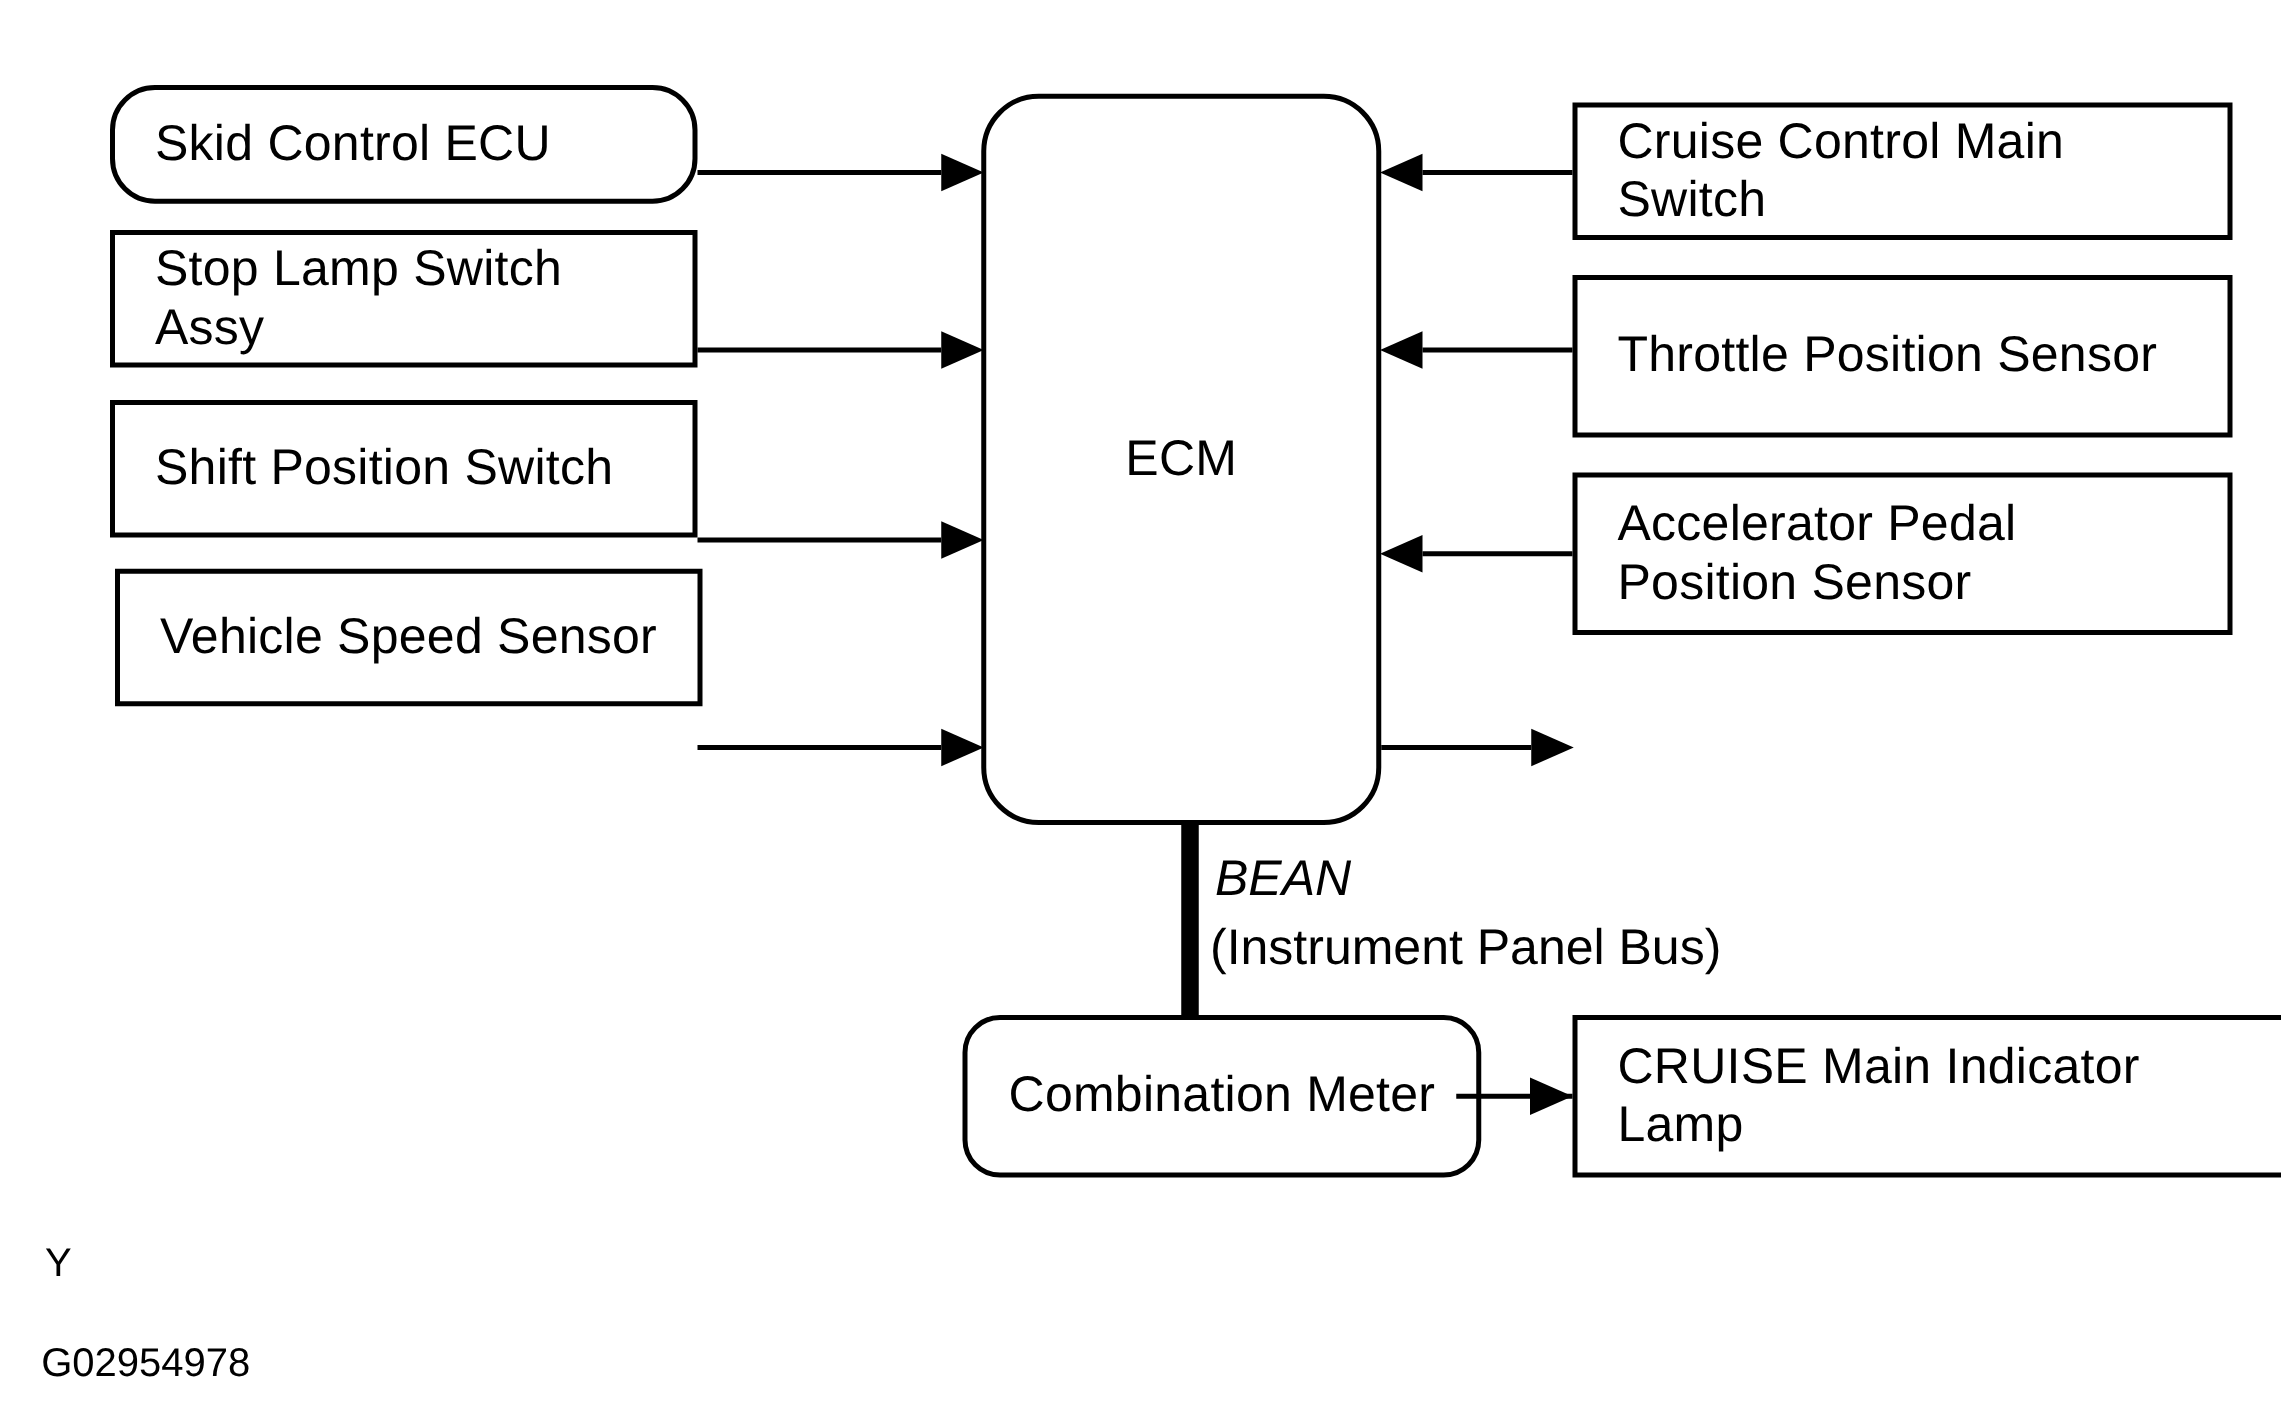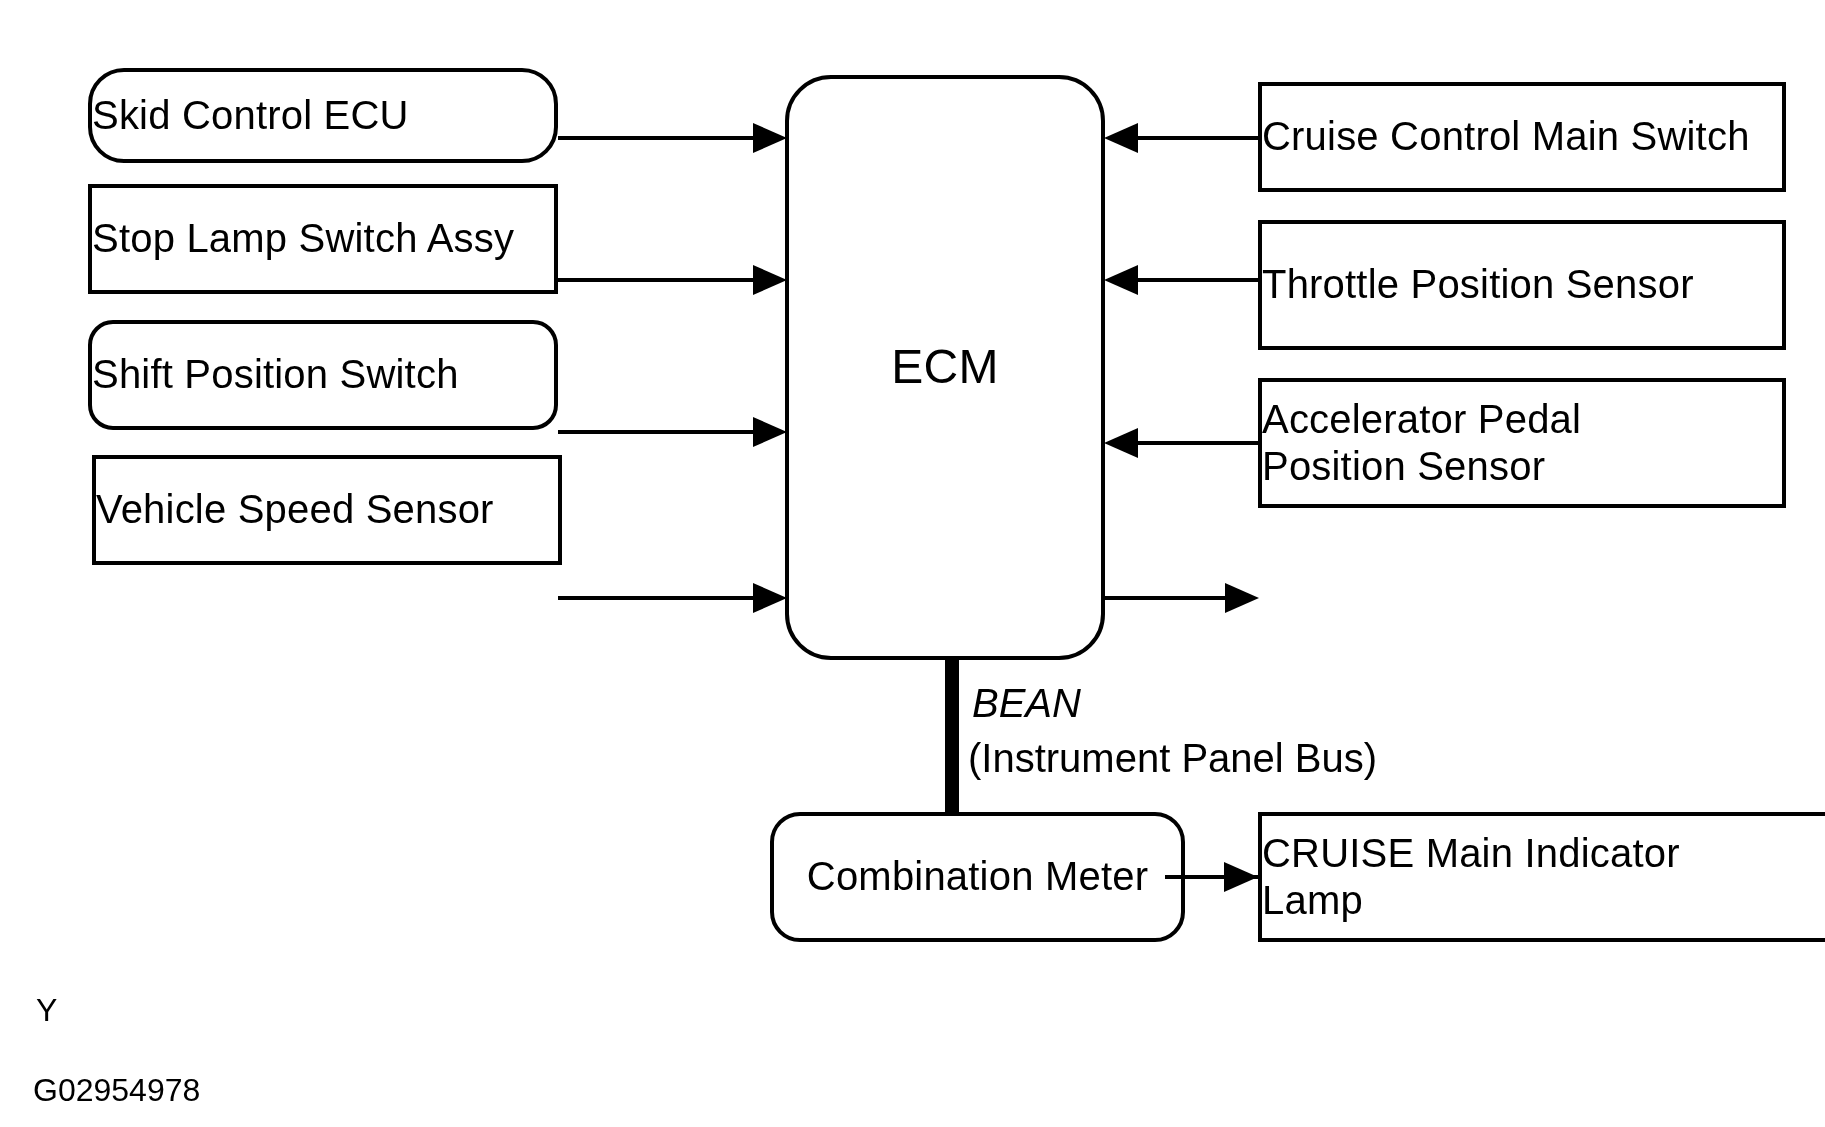--- a/index.html
+++ b/index.html
@@ -18,39 +18,40 @@
   .node {
     position: absolute;
     box-sizing: border-box;
     border: 4px solid #000000;
     background: #ffffff;
     display: flex;
     align-items: center;
     color: #000000;
   }
   .node .label {
+    padding-left: 32px;
     padding-right: 12px;
     font-size: 40px;
     line-height: 1.18;
     letter-spacing: 0.2px;
     white-space: pre-line;
   }
   .node.rounded { border-radius: 36px; }
   .node.center-label { justify-content: center; margin-left: 20px; }
   .node.center-label .label { padding-left: 0; padding-right: 0; }
 
   
   #ecm-node {
     border-width: 4px;
     border-radius: 46px;
     justify-content: center;
   }
   #ecm-node .label {
     padding: 0;
-    font-size: 48px;
+    font-size: 40px;
   }
 
   
   .conn {
     position: absolute;
     background: #000000;
     height: 4px;
   }
   .arrow-head {
     position: absolute;
@@ -87,21 +88,21 @@
 <div id="canvas">
 
   <div class="node rounded" id="left-node-0" style="left:88px; top:68px; width:470px; height:95px;">
     <span class="label">Skid Control ECU</span>
   </div>
 
   <div class="node" id="left-node-1" style="left:88px; top:184px; width:470px; height:110px;">
     <span class="label">Stop Lamp Switch Assy</span>
   </div>
 
-  <div class="node" id="left-node-2" style="left:88px; top:320px; width:470px; height:110px;border-radius:25px;">
+  <div class="node" id="left-node-2" style="left:88px; top:320px; width:470px; height:110px;">
     <span class="label">Shift Position Switch</span>
   </div>
 
   <div class="node" id="left-node-3" style="left:92px; top:455px; width:470px; height:110px;">
     <span class="label">Vehicle Speed Sensor</span>
   </div>
 
   <div class="node" id="ecm-node" style="left:785px; top:75px; width:320px; height:585px;">
     <span class="label">ECM</span>
   </div>

